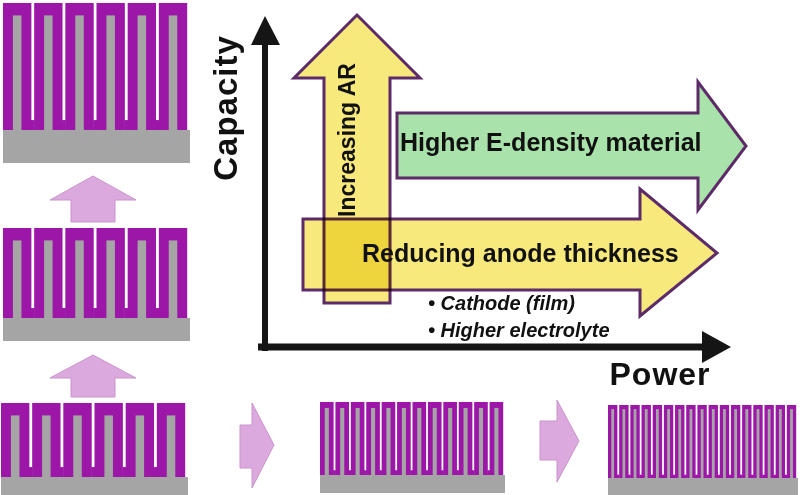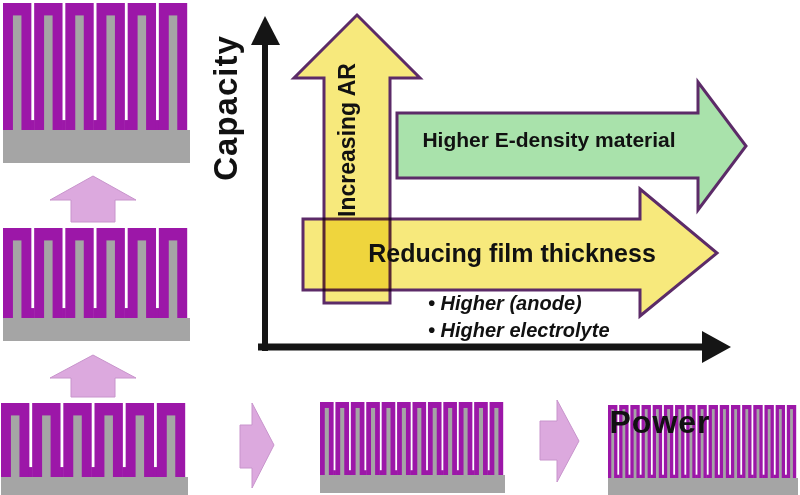--- a/index.html
+++ b/index.html
@@ -12,29 +12,29 @@
     position:absolute; color:#111; white-space:nowrap;
     font-family:"Liberation Sans", sans-serif;
   }
   #capacity-label {
     left:147px; top:88px; width:160px; height:40px;
     font-size:33px; font-weight:bold; letter-spacing:1px;
     transform:rotate(-90deg); text-align:center;
   }
   #power-label {
     left:585px; top:356px; width:150px;
-    font-size:32px; font-weight:bold; letter-spacing:1px; text-align:center;margin-top:48px;
+    font-size:32px; font-weight:bold; letter-spacing:1px; text-align:center;
   }
   #increasing-ar-label {
     left:272px; top:119px; width:166px; height:42px;
     font-size:23px; font-weight:600; transform:rotate(-90deg); text-align:center;
   }
   #higher-e-density-label {
     left:400px; top:128px; width:298px;
-    font-size:21px; font-weight:600; text-align:center;
+    font-size:25px; font-weight:600; text-align:center;
   }
   #reducing-film-label {
     left:362px; top:239px; width:300px;
     font-size:25px; font-weight:600; text-align:center;
   }
   #bullet-list {
     left:428px; top:290px; font-size:20px; font-weight:bold; font-style:italic;
     line-height:27px;
   }
   .bullet-item::before { content:"• "; }
@@ -211,19 +211,19 @@
     </svg>
 
   <div class="lbl" id="capacity-label">Capacity</div>
 
   <div class="lbl" id="power-label">Power</div>
 
   <div class="lbl" id="increasing-ar-label">Increasing AR</div>
 
   <div class="lbl" id="higher-e-density-label">Higher E-density material</div>
 
-  <div class="lbl" id="reducing-film-label">Reducing film thickness</div>
+  <div class="lbl" id="reducing-film-label">Reducing anode thickness</div>
 
   <div class="lbl" id="bullet-list">
-    <div class="bullet-item">Higher (anode)</div>
+    <div class="bullet-item">Cathode (film)</div>
     <div class="bullet-item">Higher electrolyte</div>
   </div>
 </div>
 
 </body></html>

